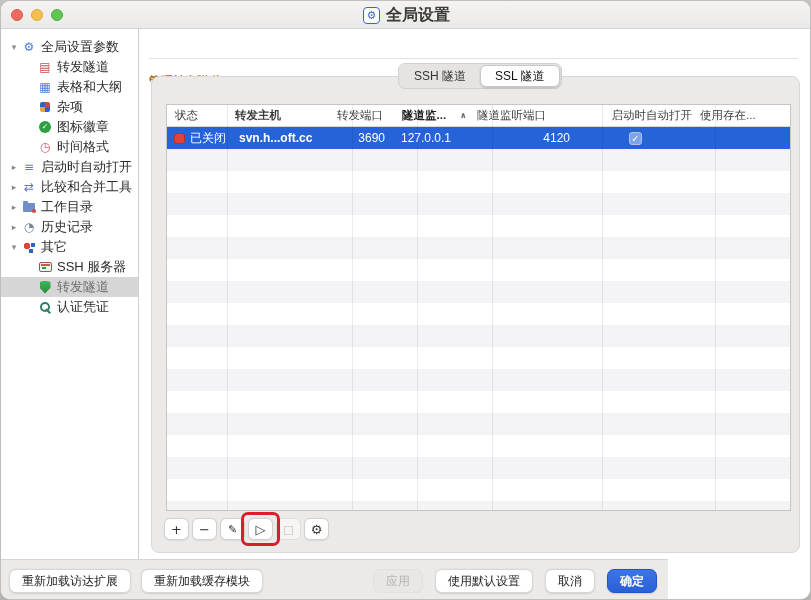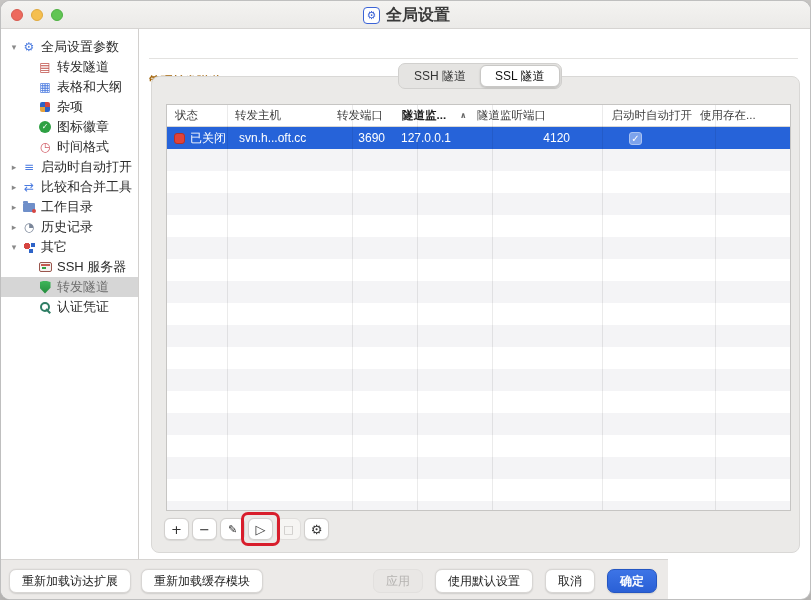--- a/index.html
+++ b/index.html
@@ -66,21 +66,21 @@
   .tab.selected { background:#ffffff; border:1px solid #c9c8c6; box-shadow:0 1px 2px rgba(0,0,0,.18); color:#111; }
 
   
   .table { position:absolute; left:165px; top:103px; width:625px; height:407px; background:#ffffff;
            border:1px solid #c6c5c3; overflow:hidden; }
   .thead { position:absolute; left:0; top:0; right:0; height:22px; display:flex; background:#ffffff;
            border-bottom:1px solid #d8d7d5; z-index:3; }
   .th { font-size:11.5px; color:#3c3c3c; display:flex; align-items:center; padding-left:8px; white-space:nowrap; overflow:hidden; }
   .th.sorted { font-weight:bold; color:#1e1e1e; }
   .sort-arrow { font-family:"DejaVu Sans",sans-serif; font-size:8px; color:#666; margin-left:14px; }
-  .c0{width:60px;} .c1{width:102px;} .c2{width:65px;} .c3{width:75px;} .c4{width:110px;} .c5{width:113px;justify-content:flex-end;} .c6{width:77px;}
+  .c0{width:60px;} .c1{width:102px;font-weight:bold;} .c2{width:65px;} .c3{width:75px;} .c4{width:110px;} .c5{width:113px;justify-content:flex-end;} .c6{width:77px;}
   .stripes { position:absolute; left:0; top:44px; right:0; bottom:0;
              background:repeating-linear-gradient(to bottom,#f4f4f6 0 22px,#ffffff 22px 44px); z-index:0; }
   .trow.selected { position:absolute; left:0; top:22px; right:0; height:22px; display:flex; background:#2663d9; color:#ffffff; z-index:2; }
   .td { font-size:12px; display:flex; align-items:center; padding-left:7px; white-space:nowrap; overflow:hidden; }
   .td.num { justify-content:flex-end; padding-right:9px; padding-left:0; }
   .td.center { justify-content:center; padding-left:0; }
   .st-icon { width:11px; height:11px; border-radius:3px; background:#e0433a; border:1px solid #b53028; margin-right:5px; flex:none; }
   .host-shield { margin-right:5px; flex:none; }
   .cb { width:13px; height:13px; border-radius:3px; background:#7da3ec; border:1px solid #a9c2f2; color:#fff;
         display:inline-flex; align-items:center; justify-content:center; font-size:10px; font-family:"DejaVu Sans",sans-serif; }

